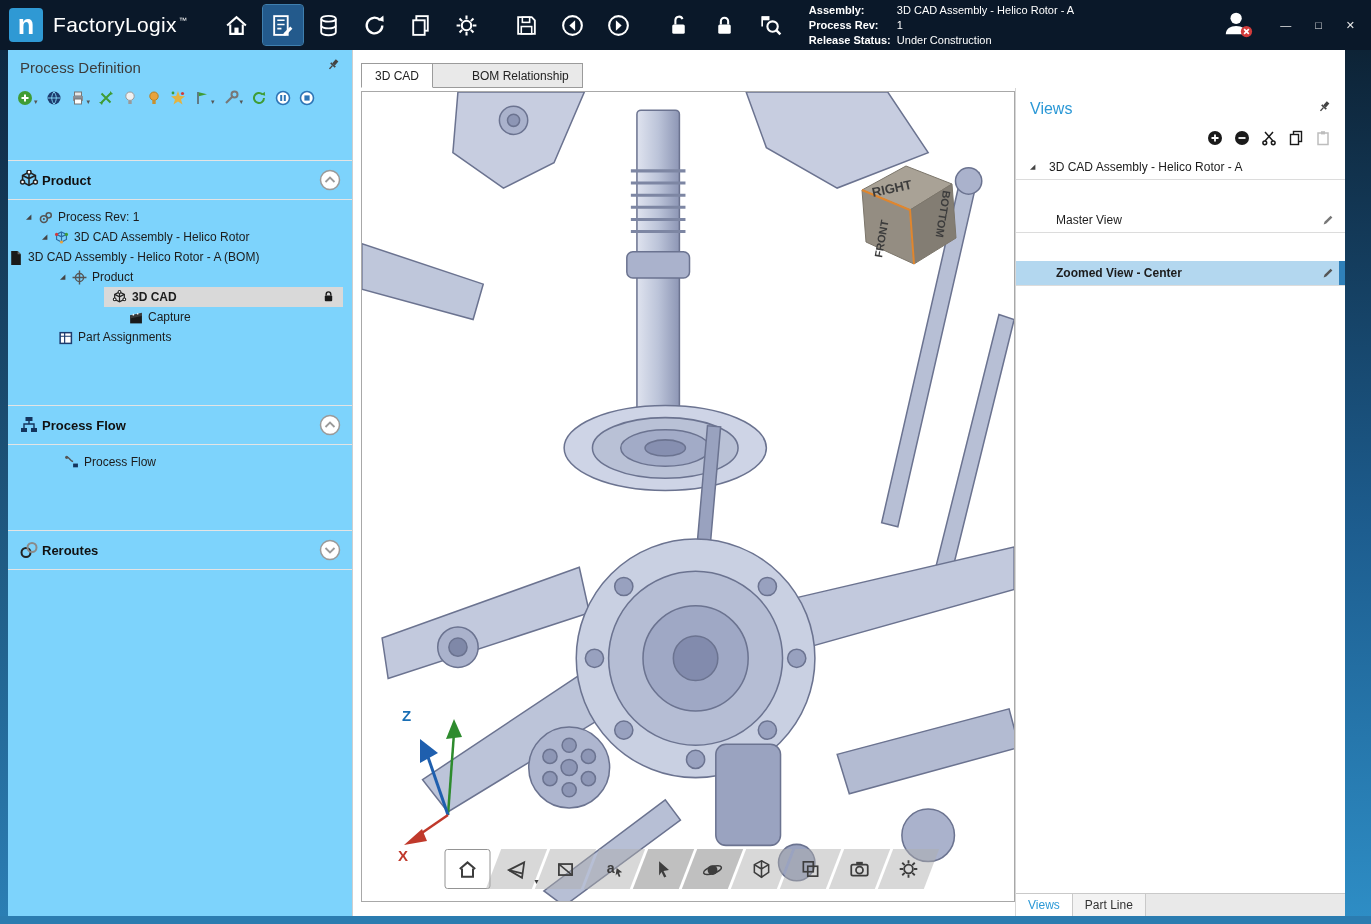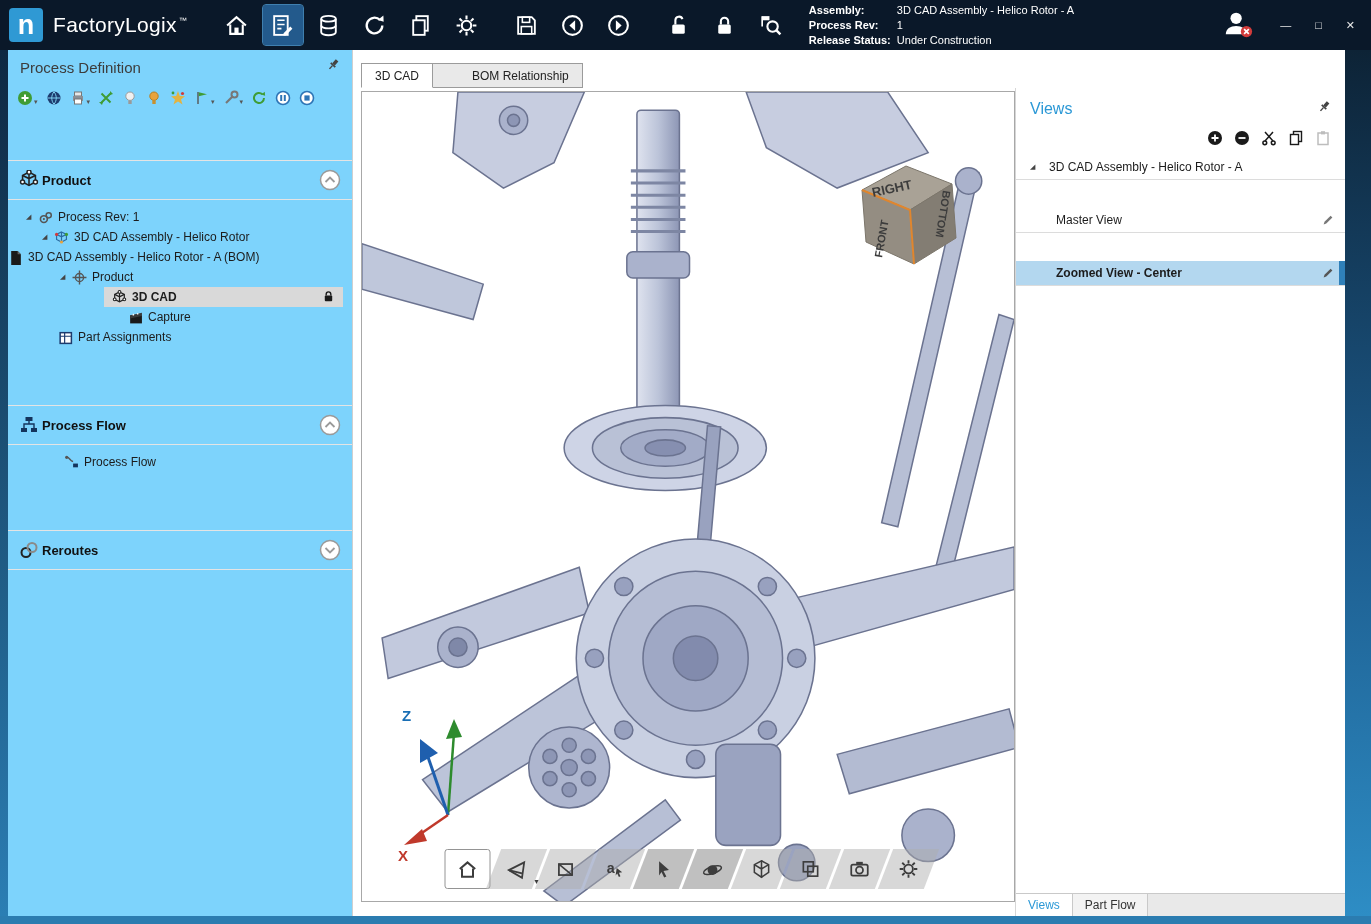--- a/index.html
+++ b/index.html
@@ -691,20 +691,20 @@
             </span>
           <span class="accent"></span>
         </div>
 
         <div class="vp-spacer"></div>
         <div class="vp-tabs">
           <div class="vp-tab active">
               <span>Views</span>
             </div>
           <div class="vp-tab inactive">
-              <span>Part Flow</span>
+              <span>Part Line</span>
             </div>
           <div class="vp-tab-fill"></div>
         </div>
       </aside>
     </div>
   </section>
 </div>
 
 </body></html>

